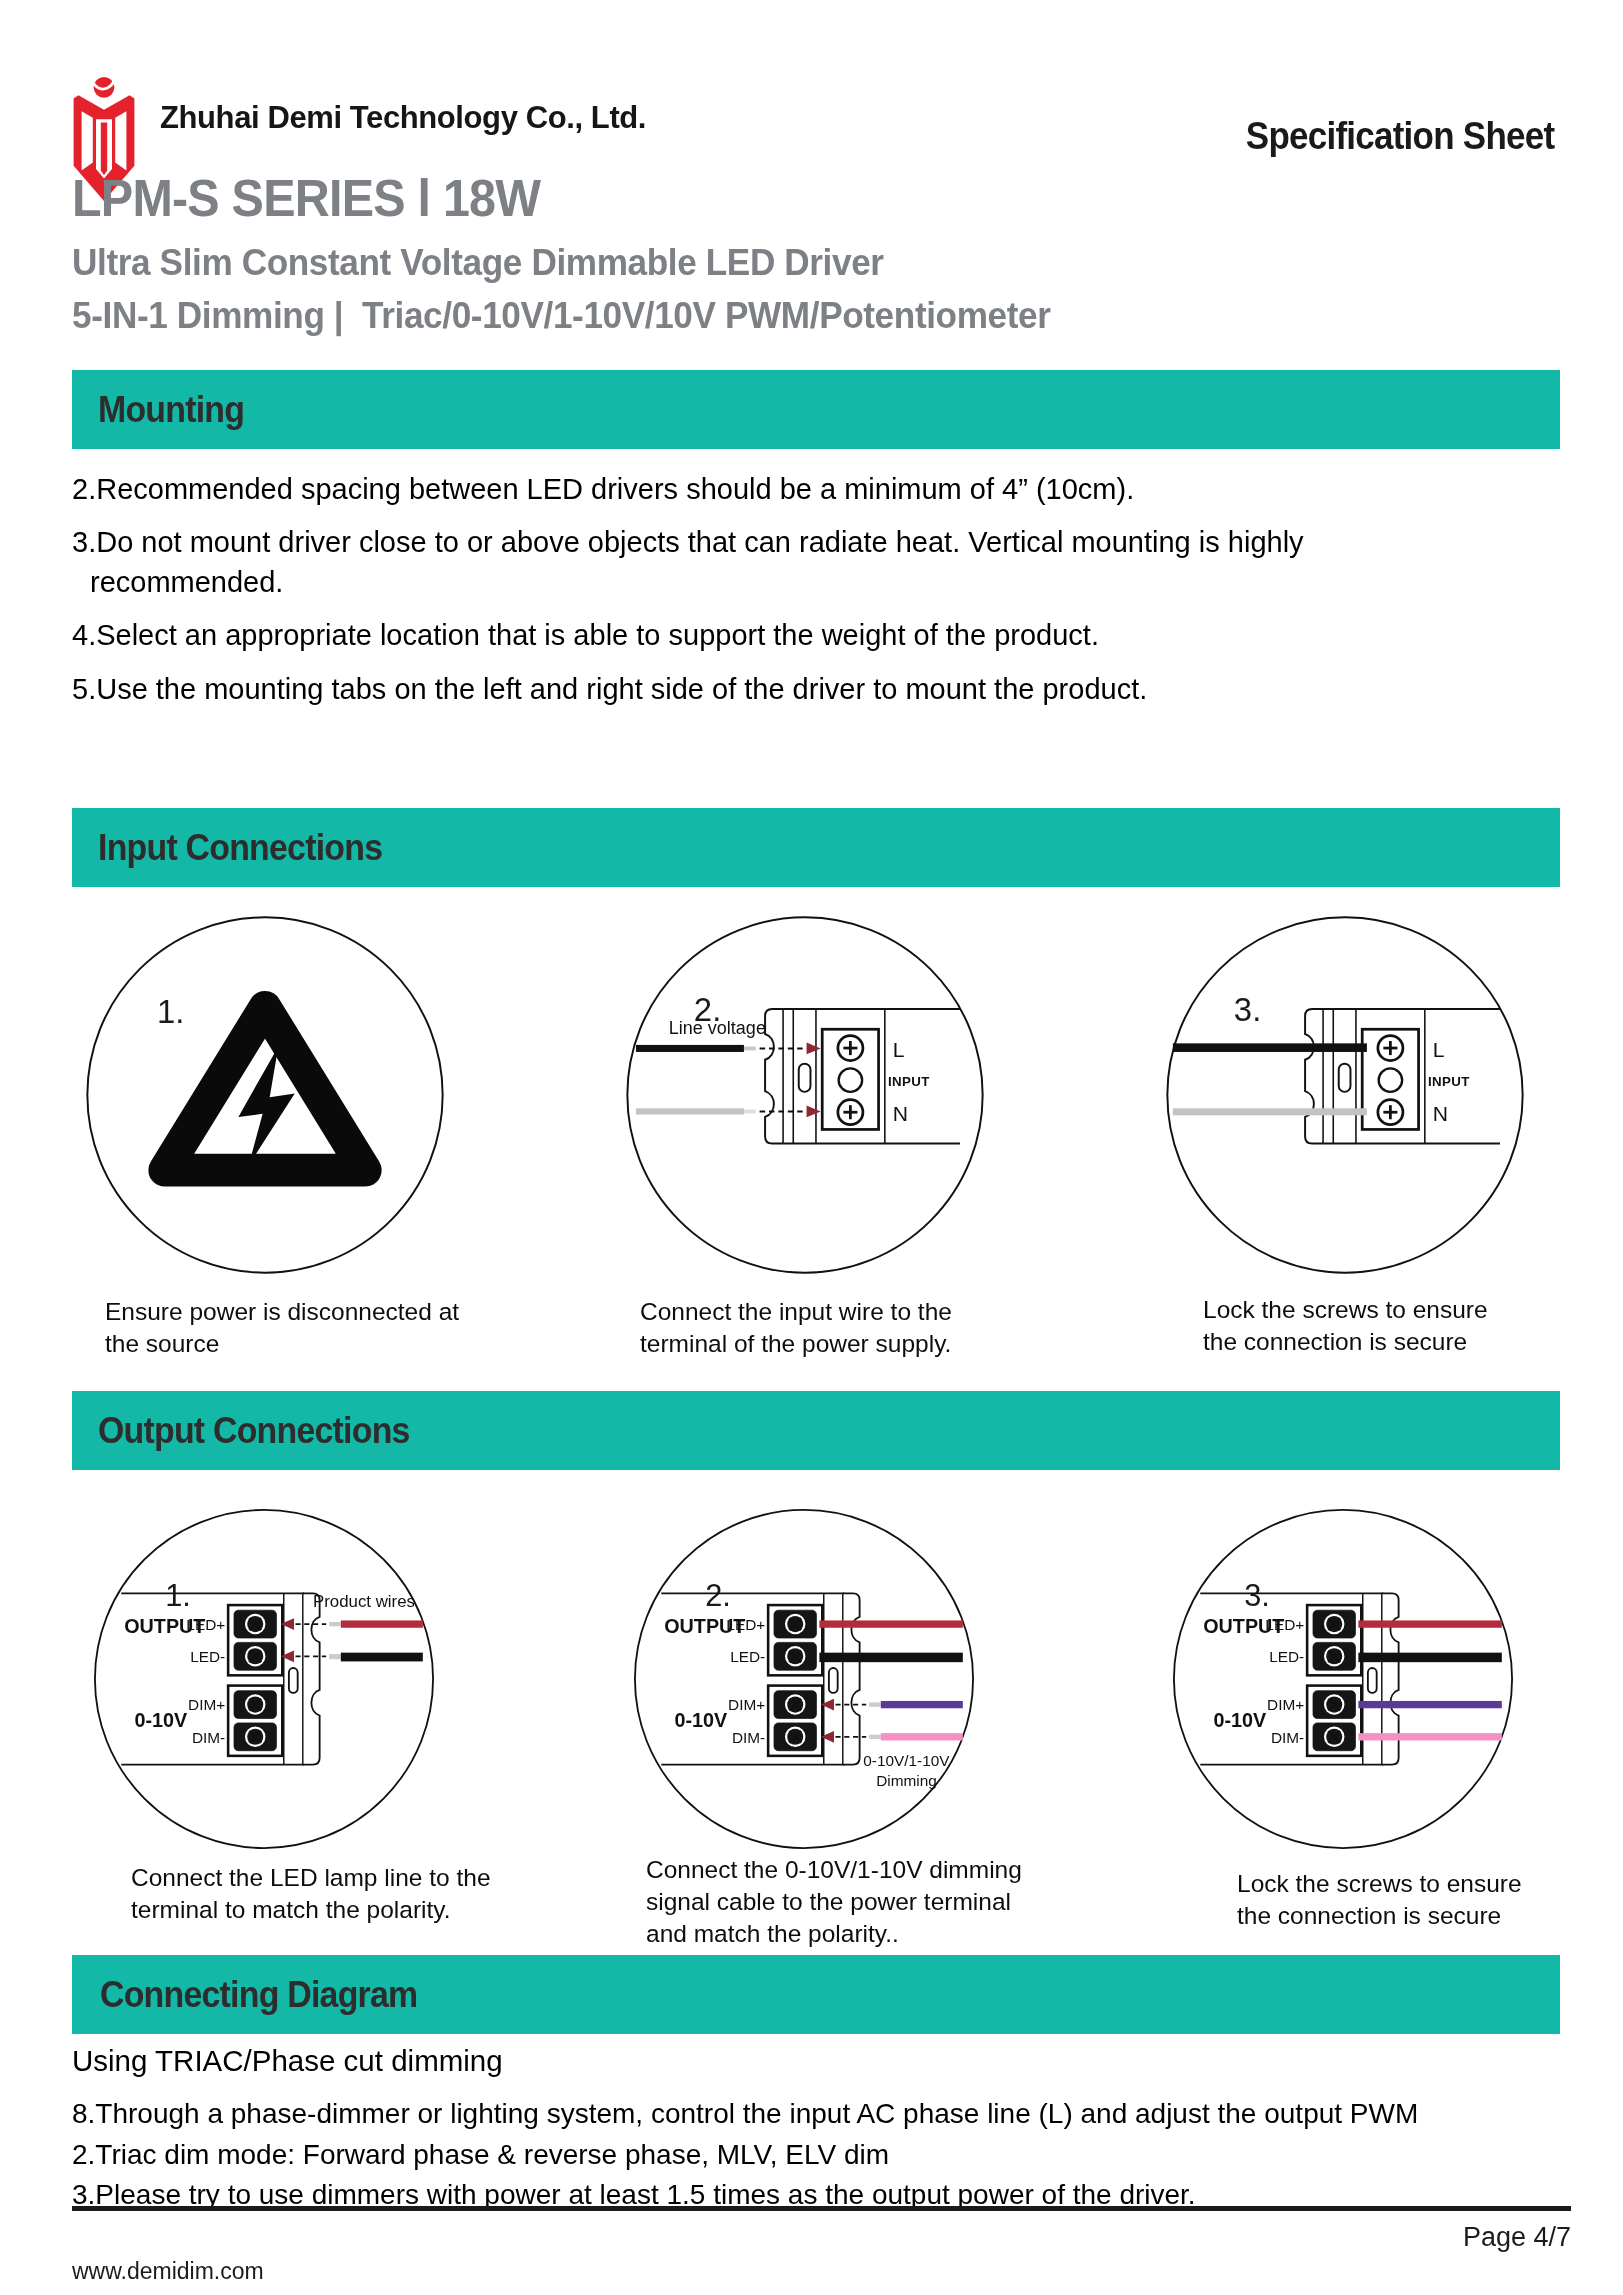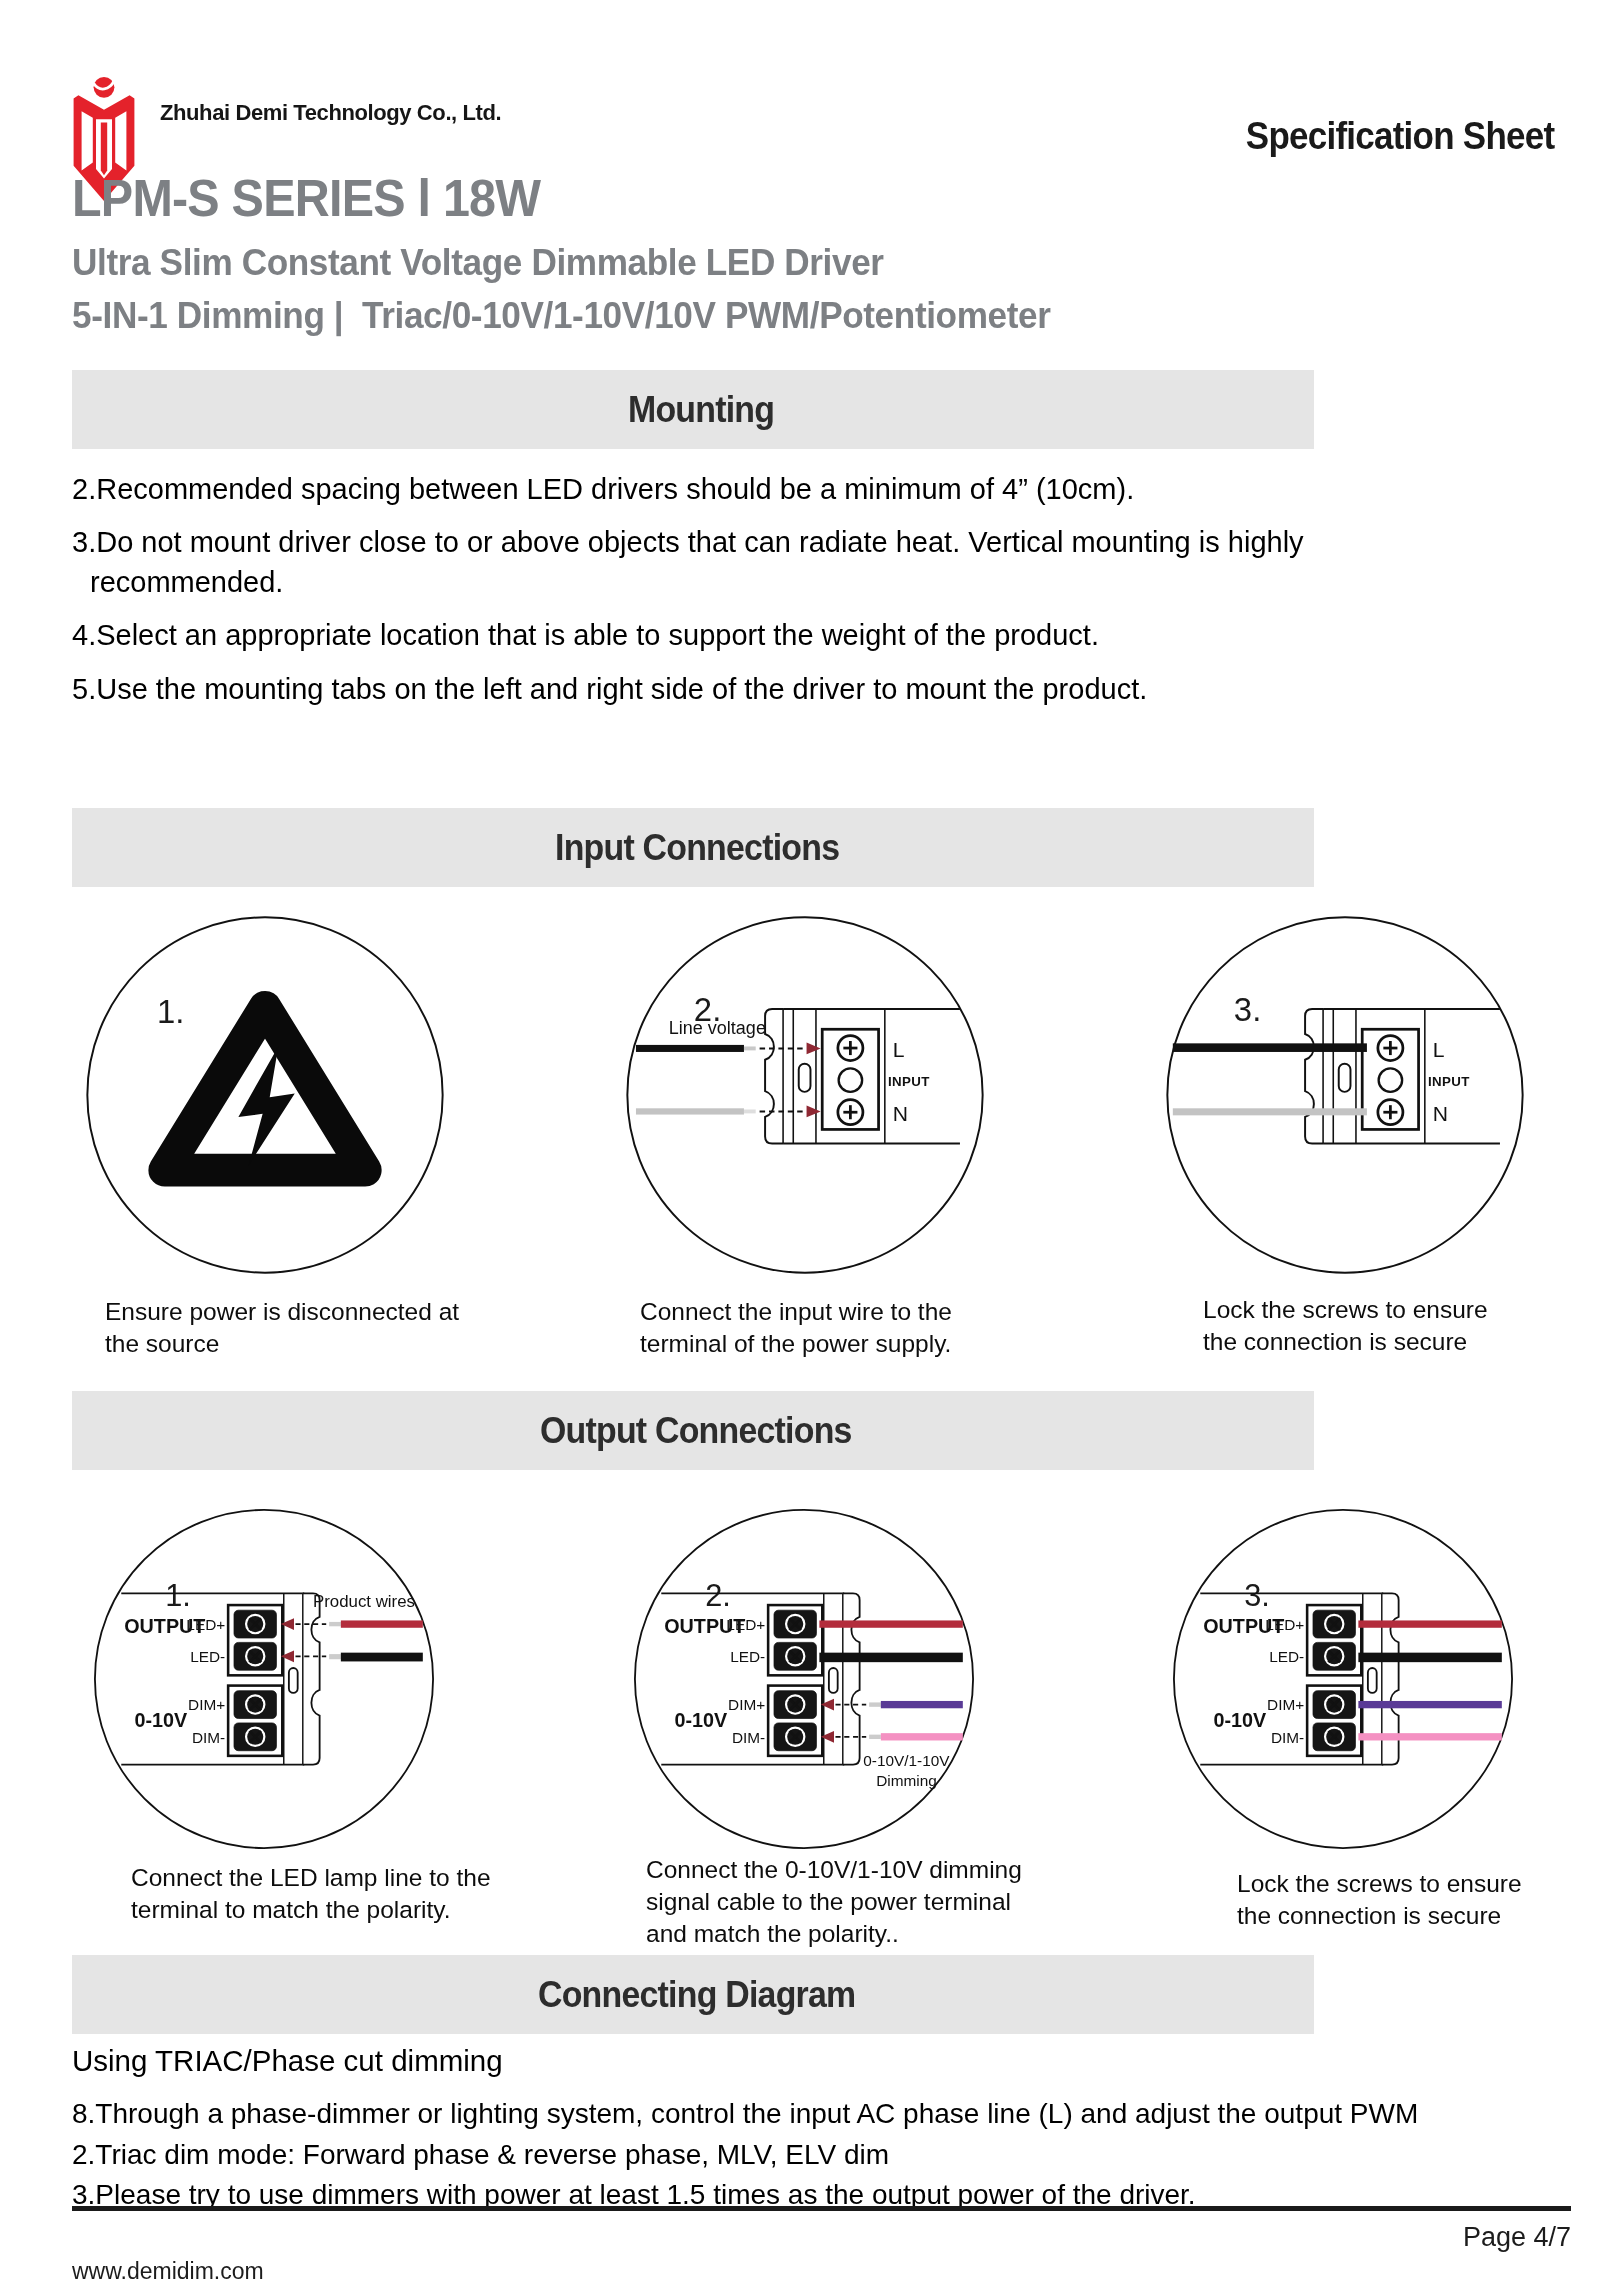--- a/index.html
+++ b/index.html
@@ -2,32 +2,32 @@
 <html style="font-size:13px"><head>
 <meta charset="utf-8">
 <style>
   html,body { margin:0; padding:0; background:#ffffff; }
   .page {
     position:relative; width:1623px; height:2295px; background:#ffffff;
     font-family:"Liberation Sans", sans-serif; color:#111; overflow:hidden;
   }
   
   .logo { position:absolute; left:64px; top:74px; width:80px; height:137px; }
-  .company { position:absolute; left:160px; top:100px; font-size:22px; font-weight:bold; color:#161616; letter-spacing:-0.4px; }
+  .company { position:absolute; left:160px; top:100px; font-size:31px; font-weight:bold; color:#161616; letter-spacing:-0.4px; }
   .doc-type { position:absolute; right:69px; top:115px; font-size:38px; font-weight:bold; color:#1a1a1a;
               letter-spacing:-0.8px; transform:scaleX(.92); transform-origin:right; }
   .series-title { position:absolute; left:72px; top:169px; font-size:51px; font-weight:bold; color:#7d8084;
                   letter-spacing:-0.8px; transform:scaleX(.95); transform-origin:left; }
   .subtitle1 { position:absolute; left:72px; top:242px; font-size:37px; font-weight:bold; color:#7d8084;
                letter-spacing:-0.4px; transform:scaleX(.95); transform-origin:left; }
   .subtitle2 { position:absolute; left:72px; top:295px; font-size:37px; font-weight:bold; color:#7d8084;
                letter-spacing:-0.4px; transform:scaleX(.95); transform-origin:left; white-space:pre; }
   
-  .bar { position:absolute; left:72px; width:1242px; height:79px; background:#e5e5e5;
-         display:flex; align-items:center; box-sizing:border-box; padding-left:26px;justify-content:center; }
+  .bar { position:absolute; left:72px; width:1488px; height:79px; background:#14b8a6;
+         display:flex; align-items:center; box-sizing:border-box; padding-left:26px; }
   .bar span { font-size:36px; font-weight:bold; color:#2d2d2d; letter-spacing:-0.8px;
               transform:scaleX(.94); transform-origin:left; }
   #bar-mounting { top:370px; }
   #bar-input { top:808px; }
   #bar-output { top:1391px; }
   #bar-connecting { top:1955px;padding-left:28px; }
   
   .mounting-list { position:absolute; left:72px; top:470px; width:1538px; font-size:29px; line-height:1.36; color:#000; }
   .mounting-list .list-item { padding-left:18px; text-indent:-18px; white-space:pre-line; margin-bottom:14px; }
   .cd-intro { position:absolute; left:72px; top:2044px; font-size:29.5px; color:#000;text-align:center; }

